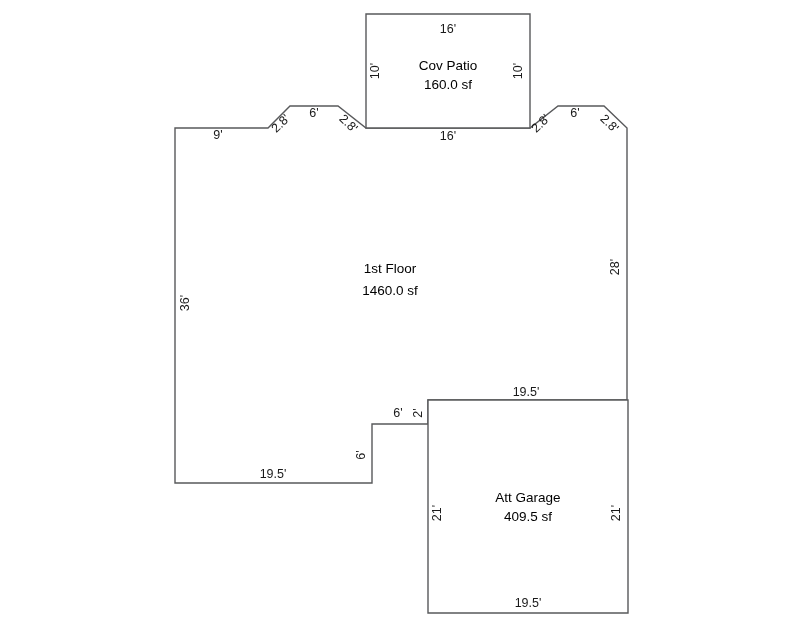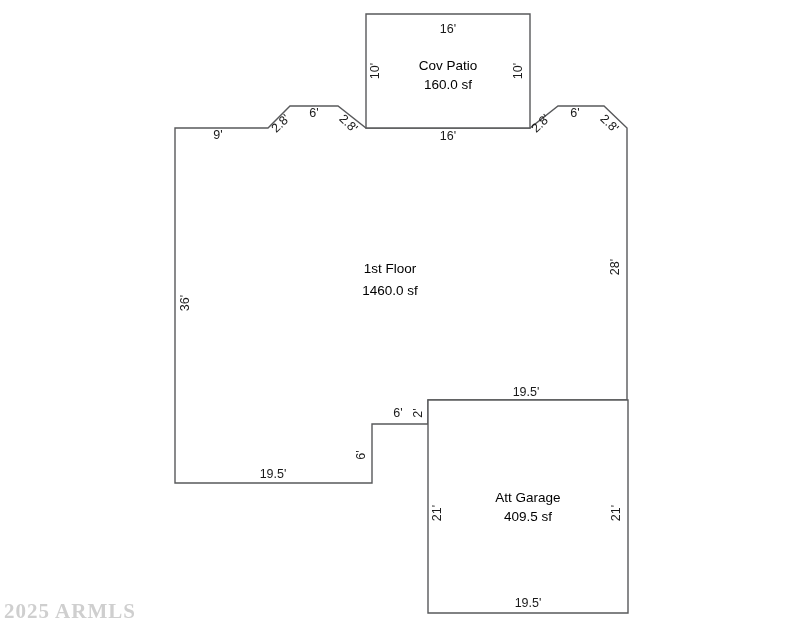--- a/index.html
+++ b/index.html
@@ -118,15 +118,14 @@
     <text class="room-name" x="528" y="498">Att Garage</text>
     <text class="room-area" x="528" y="517">409.5 sf</text>
 
     <text class="dim-text" x="526" y="393">19.5'</text>
     <text class="dim-text" x="528" y="604">19.5'</text>
     <text class="dim-text" x="438" y="513" transform="rotate(-90 438 513)">21'</text>
     <text class="dim-text" x="617" y="513" transform="rotate(-90 617 513)">21'</text>
 
   </svg>
 
-  <div class="watermark">2025 ARMLS</div>
 
 </div>
 
 </body></html>

